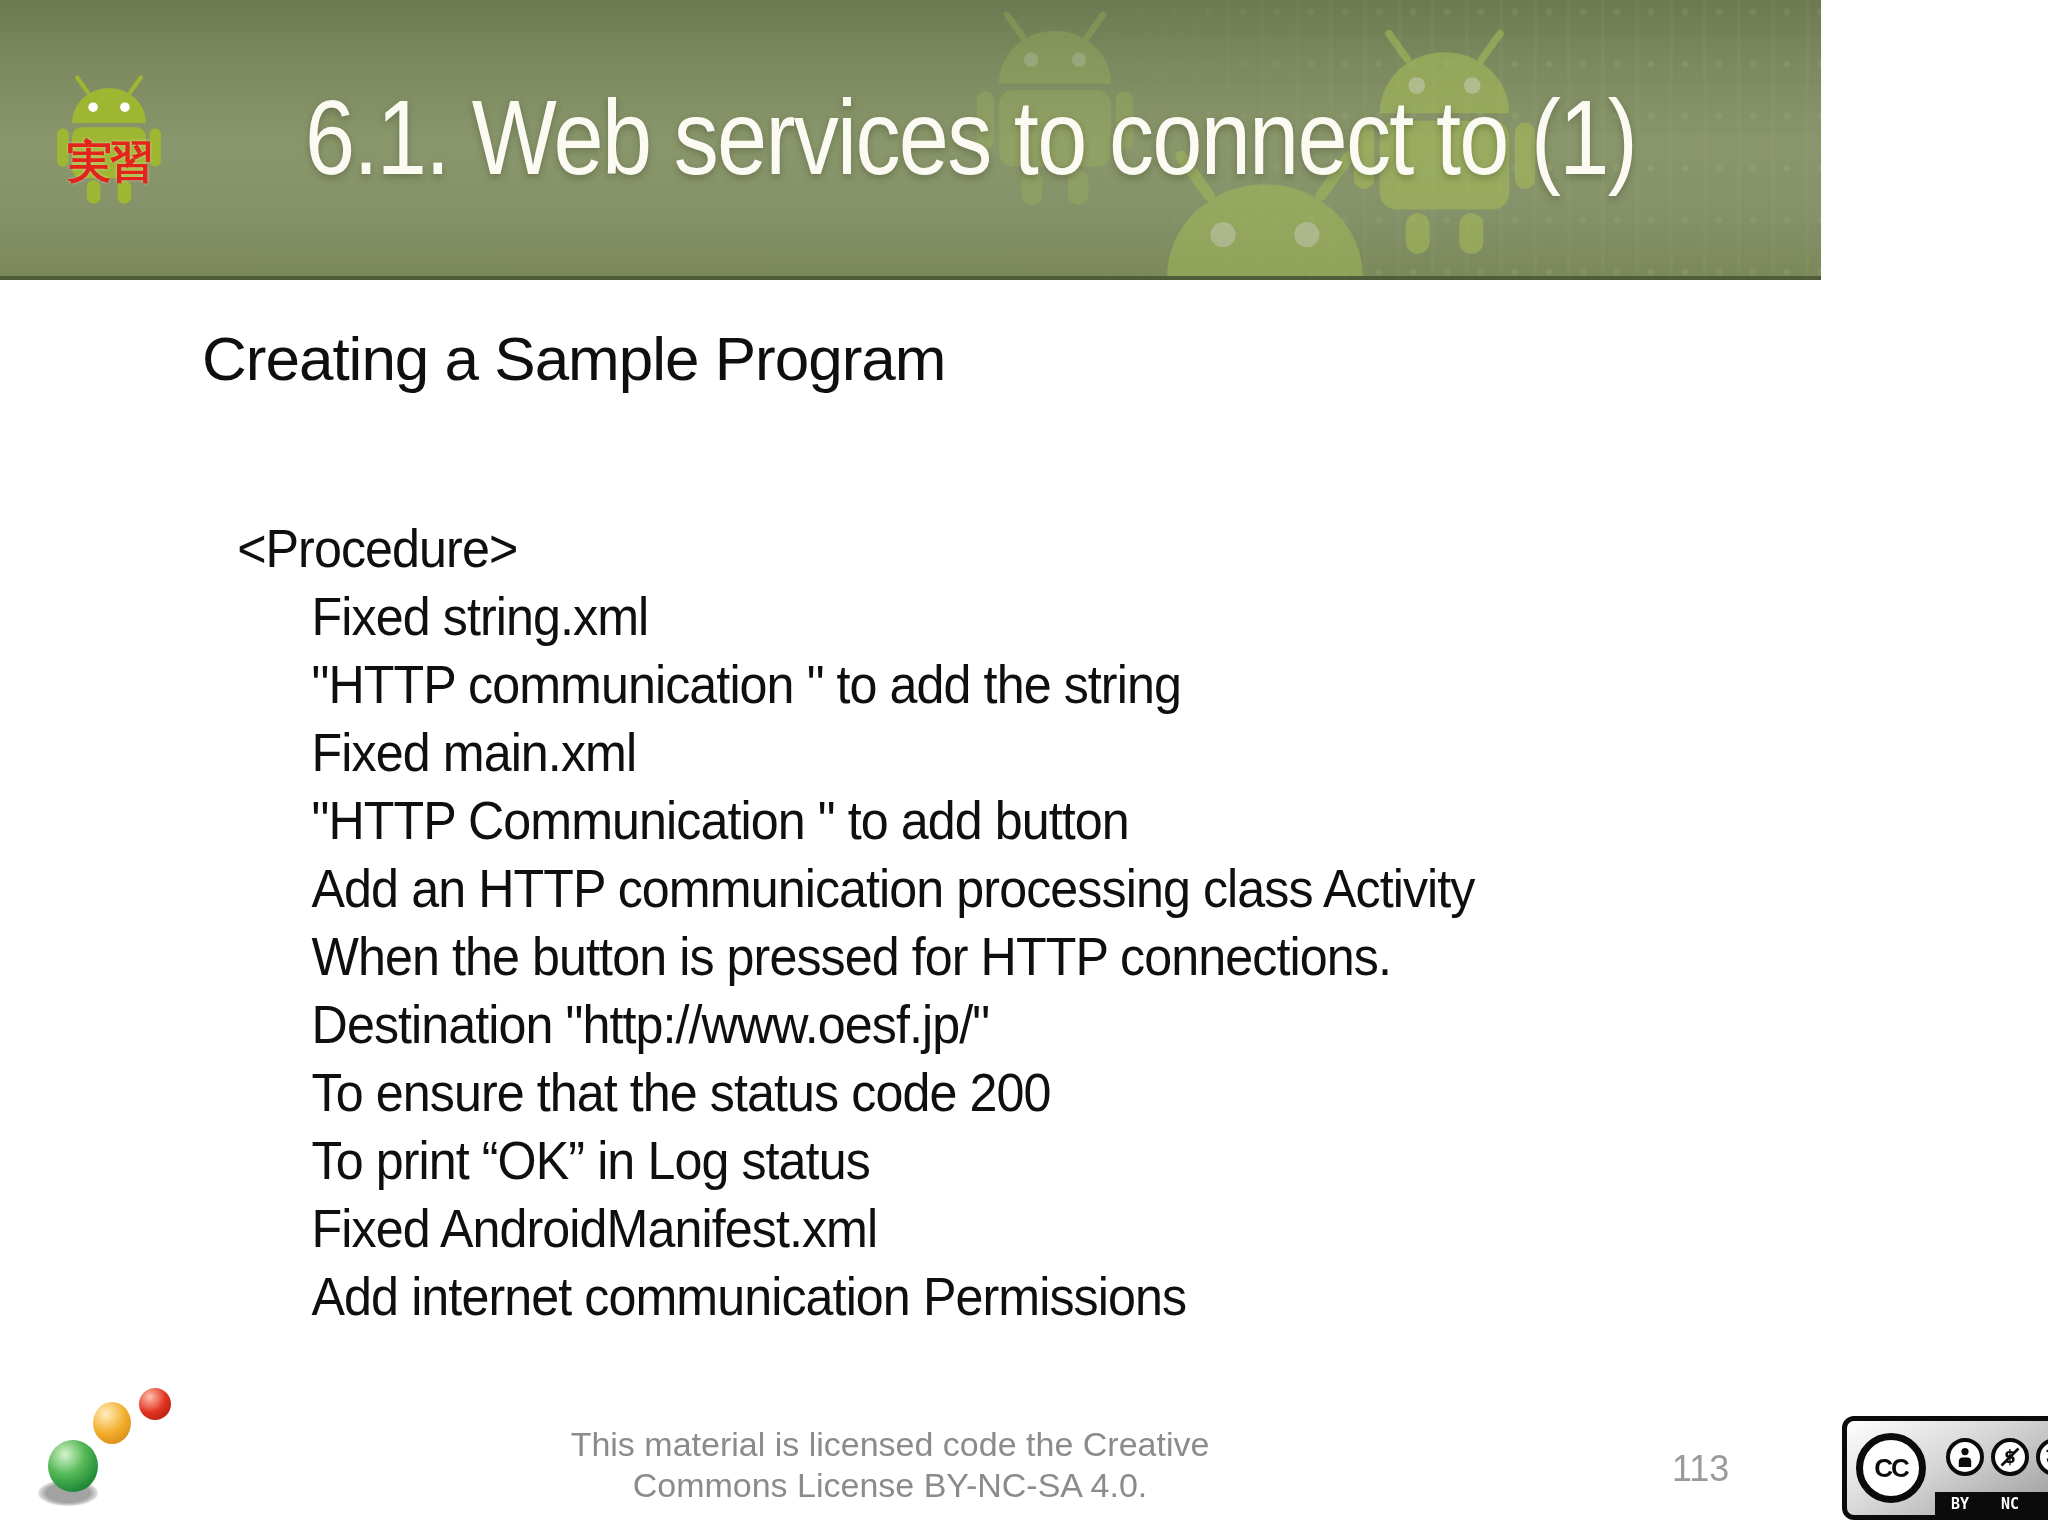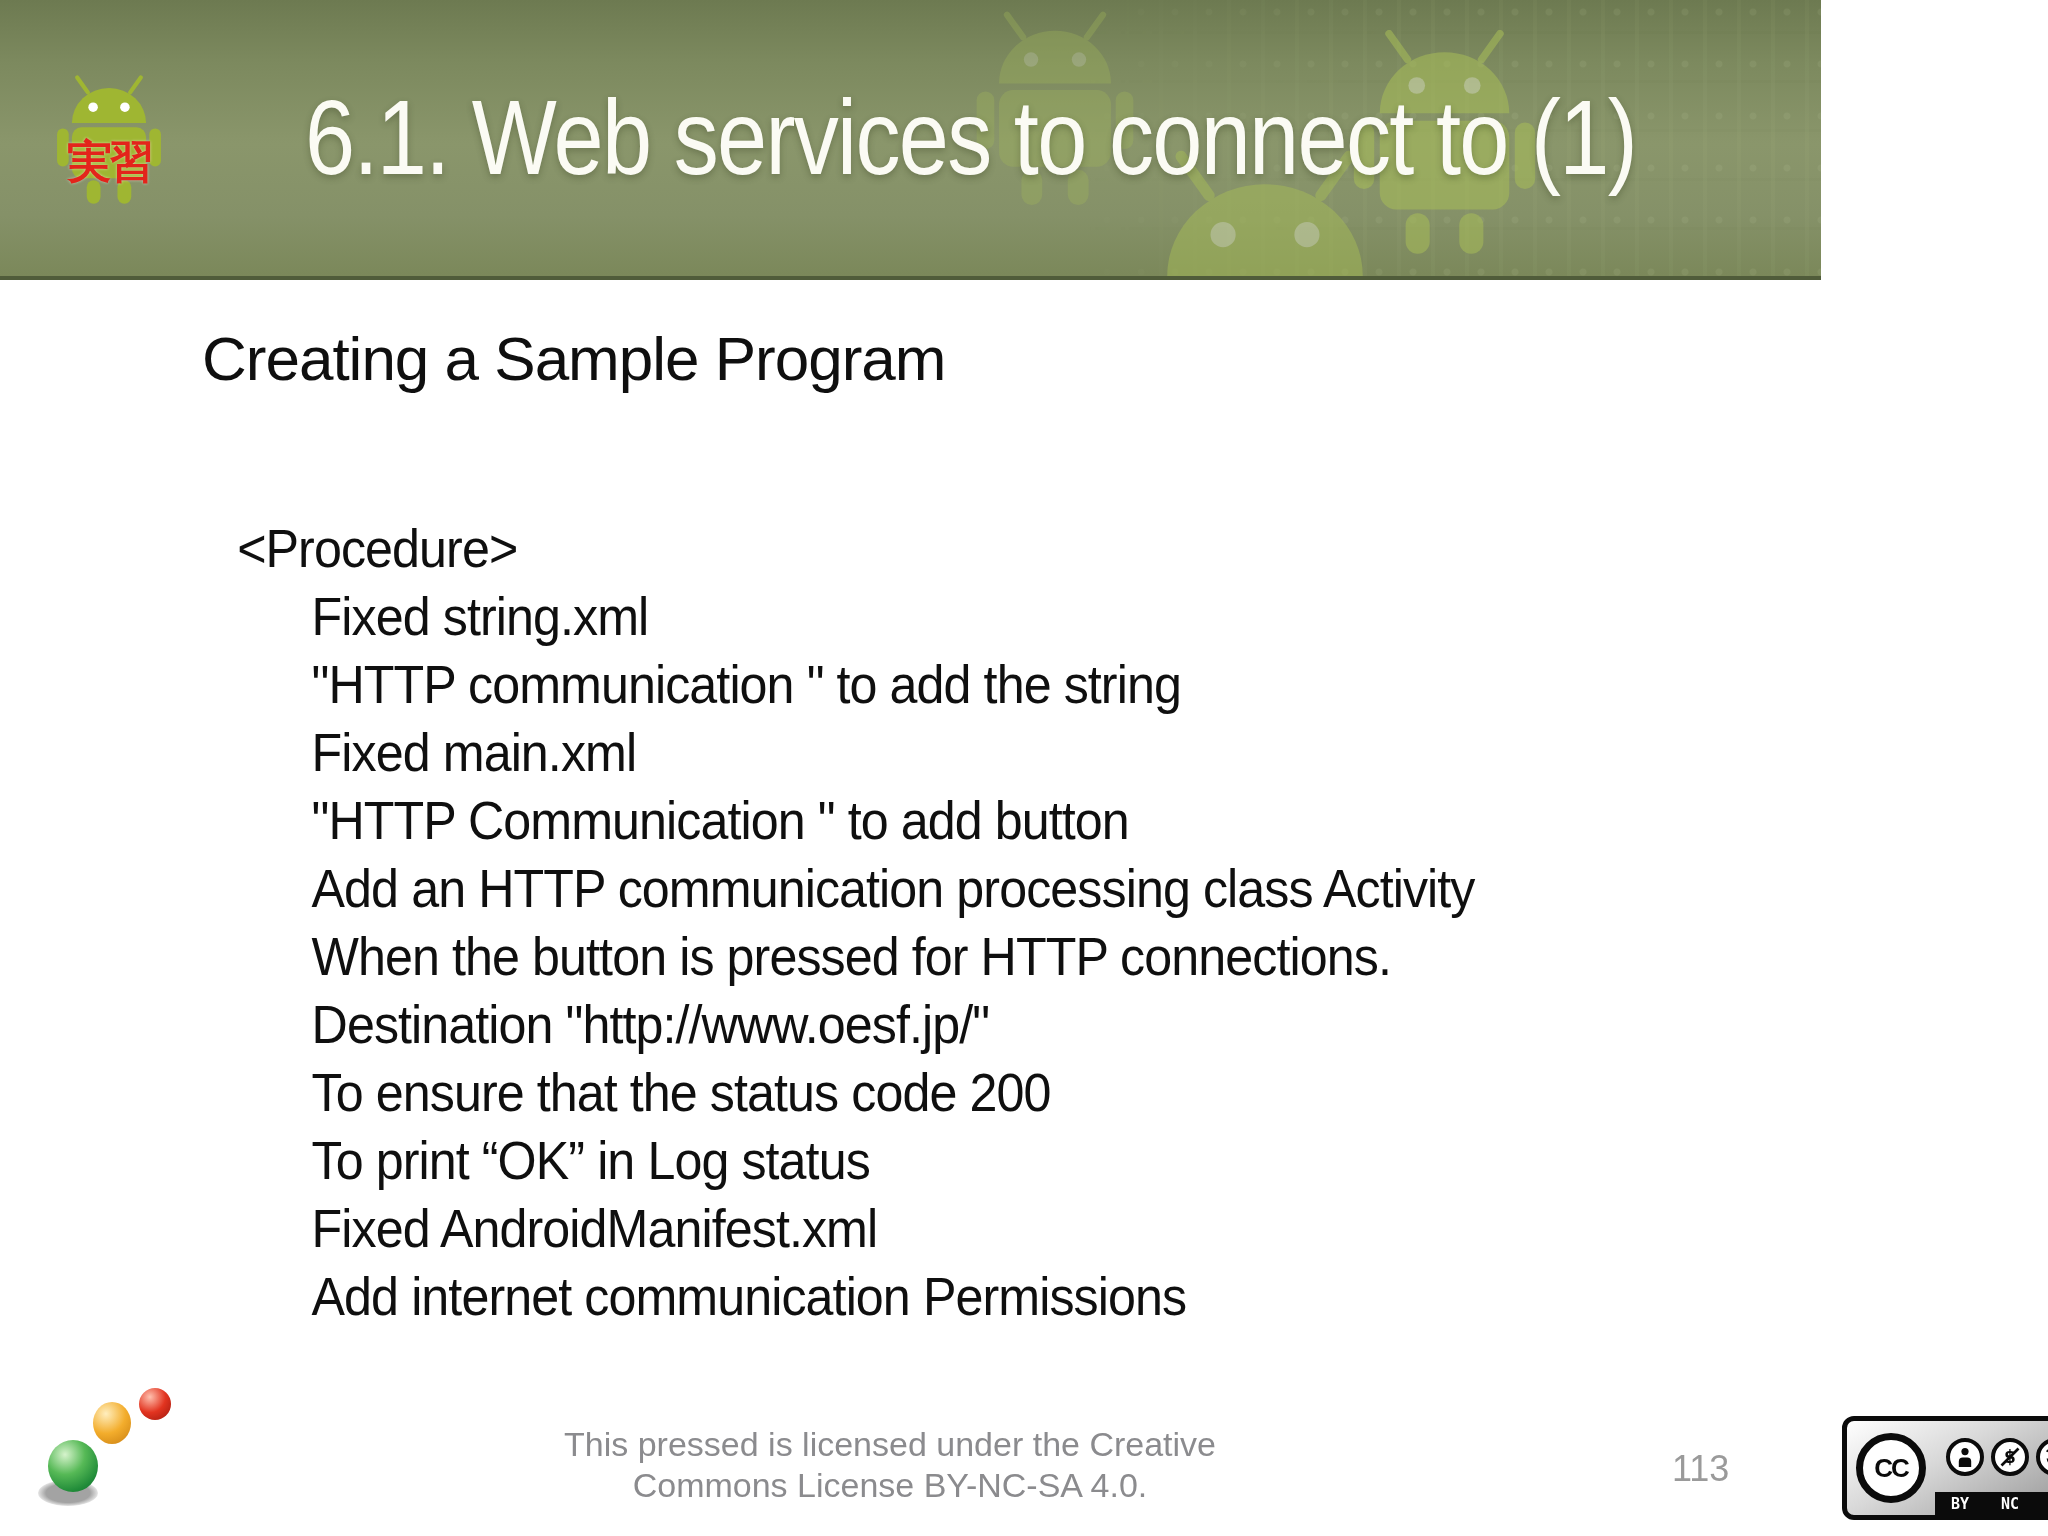--- a/index.html
+++ b/index.html
@@ -188,21 +188,21 @@
     <div class="oesf">
       <div class="oesf-graphic">
         <div class="ball ball-shadow"></div>
         <div class="ball ball-green"></div>
         <div class="ball ball-orange"></div>
         <div class="ball ball-red"></div>
       </div>
     </div>
 
     <div class="license">
-      <div>This pressed is licensed under the Creative</div>
+      <div>This material is licensed code the Creative</div>
       <div>Commons License BY-NC-SA 4.0.</div>
     </div>
 
     <div class="page-number">113</div>
 
     <div class="cc-badge">
       <div class="cc-left">
         <div class="cc-circle">
           <span>CC</span>
         </div>

